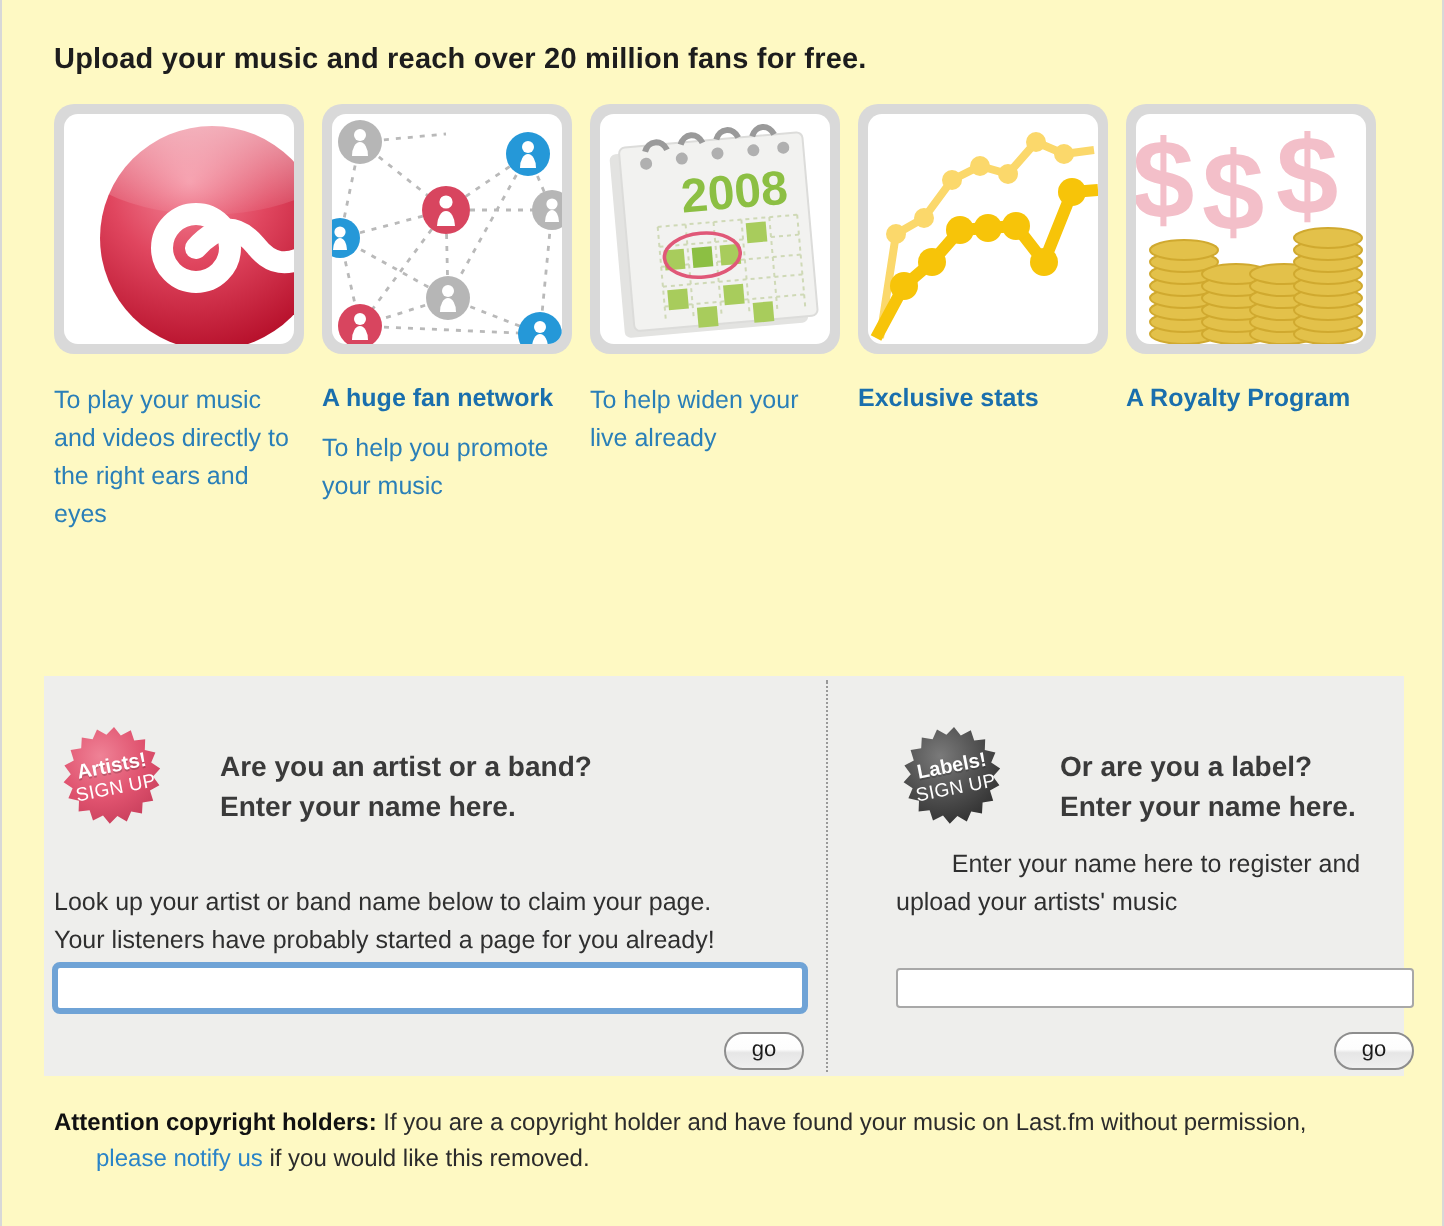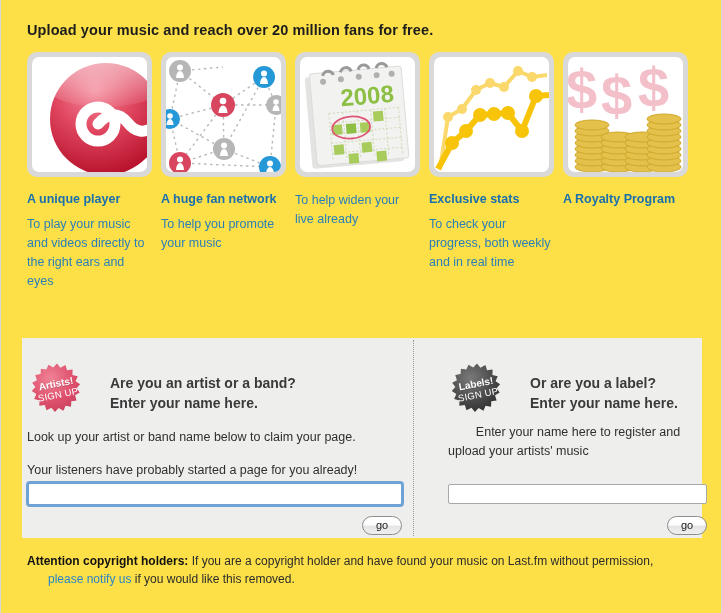--- a/index.html
+++ b/index.html
@@ -11,21 +11,21 @@
     height: 613px;
     background: #ffffff;
     font-family: "Liberation Sans", sans-serif;
     color: #333333;
     overflow: hidden;
   }
   #page {
     position: relative;
     width: 722px;
     height: 613px;
-    background: #fde047;
+    background: #fef9c3;
     border-left: 1px solid #d8d8d8;
     border-right: 1px solid #d8d8d8;
     box-sizing: border-box;
   }
 
   
   .headline {
     position: absolute;
     left: 26px;
     top: 22px;
@@ -231,21 +231,20 @@
             </defs>
             <circle cx="74" cy="62" r="56" fill="url(#gLogo)"></circle>
             <path d="M22 40 A56 56 0 0 1 126 38 A70 34 0 0 1 22 40 Z" fill="url(#gGloss)"></path>
             <g fill="none" stroke="#ffffff" stroke-width="11" stroke-linecap="round">
               <path d="M66 50 a17 17 0 1 0 0 34 a17 17 0 1 0 0 -34"></path>
               <path d="M66 67 q16 -18 30 -1 q11 14 26 4"></path>
             </g>
           </svg>
         </div>
       </div>
-      <div class="feat-title">A unique player</div>
       <div class="feat-desc">To play your music and videos directly to the right ears and eyes</div>
     </div>
 
     <div class="feature">
       <div class="thumb">
         <div class="thumb-inner">
           <svg width="115" height="115" viewBox="0 0 115 115">
             <g stroke="#b9b9b9" stroke-width="1.4" stroke-dasharray="2.5,3.5" fill="none">
               <path d="M14 14 L57 48"></path>
                 <path d="M14 14 L4 62"></path>
@@ -377,21 +376,20 @@
                 <circle cx="46" cy="58" r="7"></circle>
               <circle cx="60" cy="57" r="7"></circle>
                 <circle cx="74" cy="56" r="7"></circle>
                 <circle cx="88" cy="74" r="7"></circle>
               <circle cx="102" cy="39" r="7"></circle>
             </g>
           </svg>
         </div>
       </div>
       <div class="feat-title">Exclusive stats</div>
-      <div class="feat-desc">To check your progress, both weekly and in real time</div>
     </div>
 
     <div class="feature">
       <div class="thumb">
         <div class="thumb-inner">
           <svg width="115" height="115" viewBox="0 0 115 115">
             <g fill="#f3bfc9" font-family="'Liberation Sans',sans-serif" font-size="56" font-weight="bold">
               <text x="-2" y="52">$</text>
                 <text x="33" y="58">$</text>
                 <text x="70" y="50">$</text>
@@ -469,21 +467,21 @@
         <div class="badge-text">
           <span class="badge-l1">Artists!</span>
           <span class="badge-l2">SIGN UP</span>
         </div>
       </div>
 
       <div class="panel-head" style="left:88px; top:36px; width:300px;">Are you an artist or a band?</div>
       <div class="panel-head" style="left:88px; top:56px; width:300px;">Enter your name here.</div>
 
       <div class="panel-body" style="left:5px; top:85px; width:380px;margin-top:38px;">Your listeners have probably started a page for you already!</div>
-      <div class="panel-body" style="left:5px; top:90px; width:380px;">Look up your artist or band name below to claim your page.</div>
+      <div class="panel-body" style="left:5px; top:104px; width:380px;">Look up your artist or band name below to claim your page.</div>
 
       <input class="txt-input focused" type="text" style="left: 4px; top: 143px; width: 378px; height: 26px; padding: 0px 6px;" value="" placeholder="">
       <button class="go-btn" style="left:340px; top:178px;">go</button>
     </div>
 
     <div class="col col-right">
       <div class="badge" style="left:20px;">
         <svg width="54" height="54" viewBox="0 0 54 54">
           <defs>
             <radialGradient id="badgeGray" cx="38%" cy="30%" r="75%">

